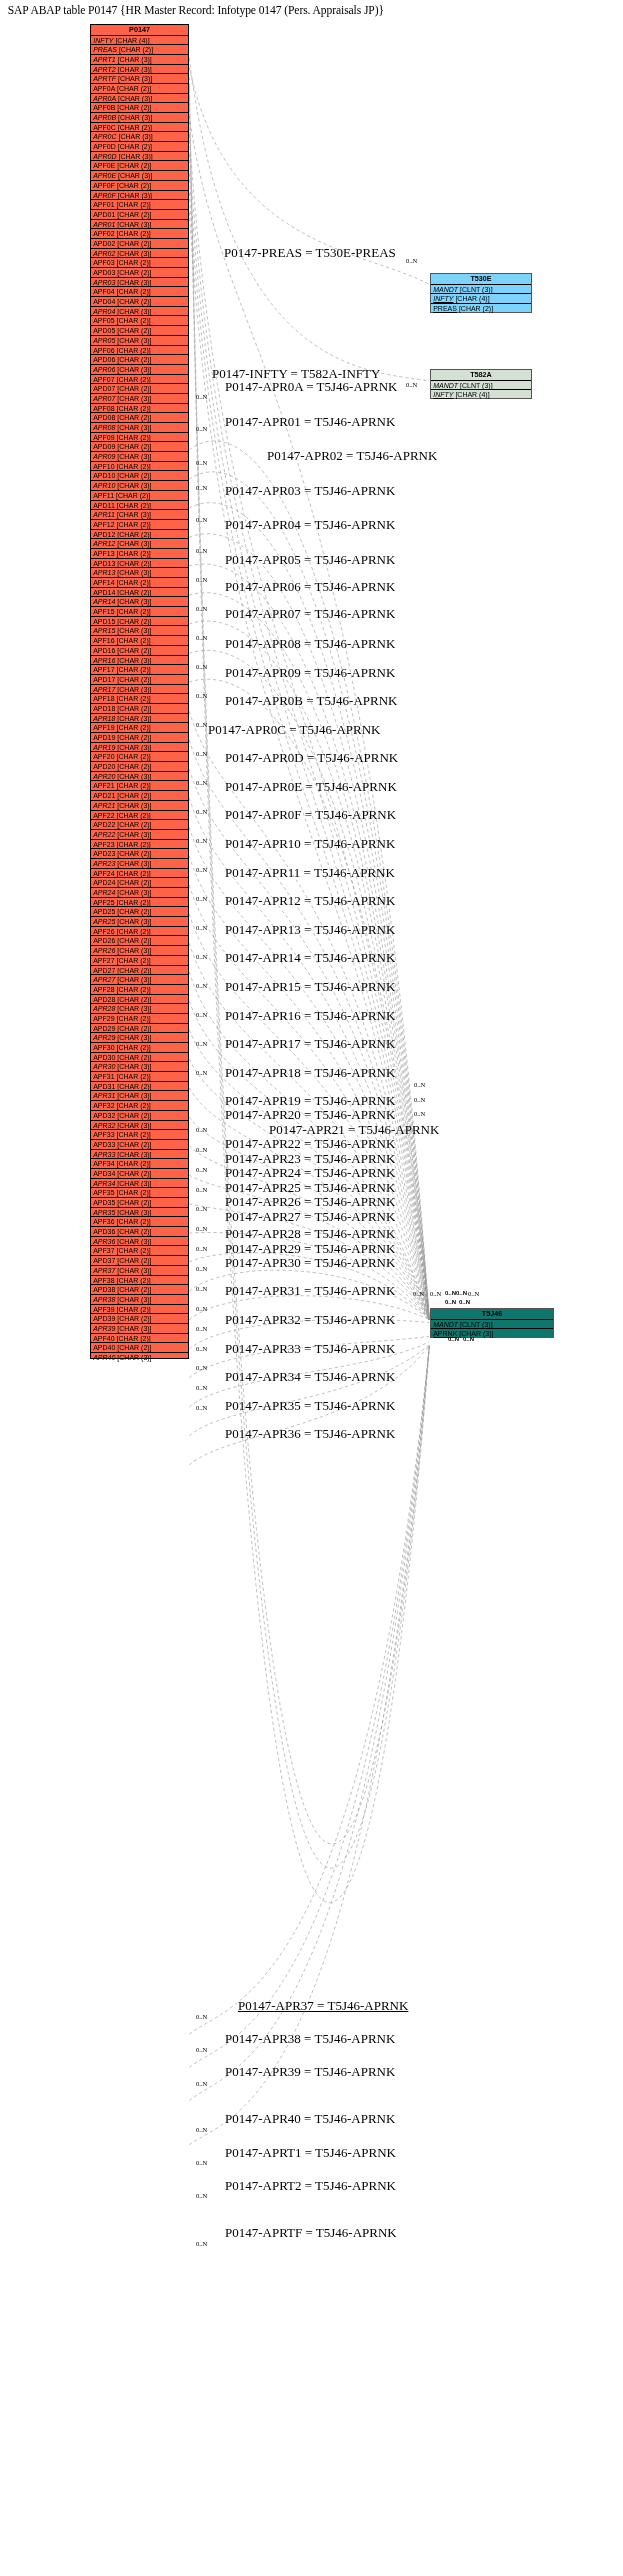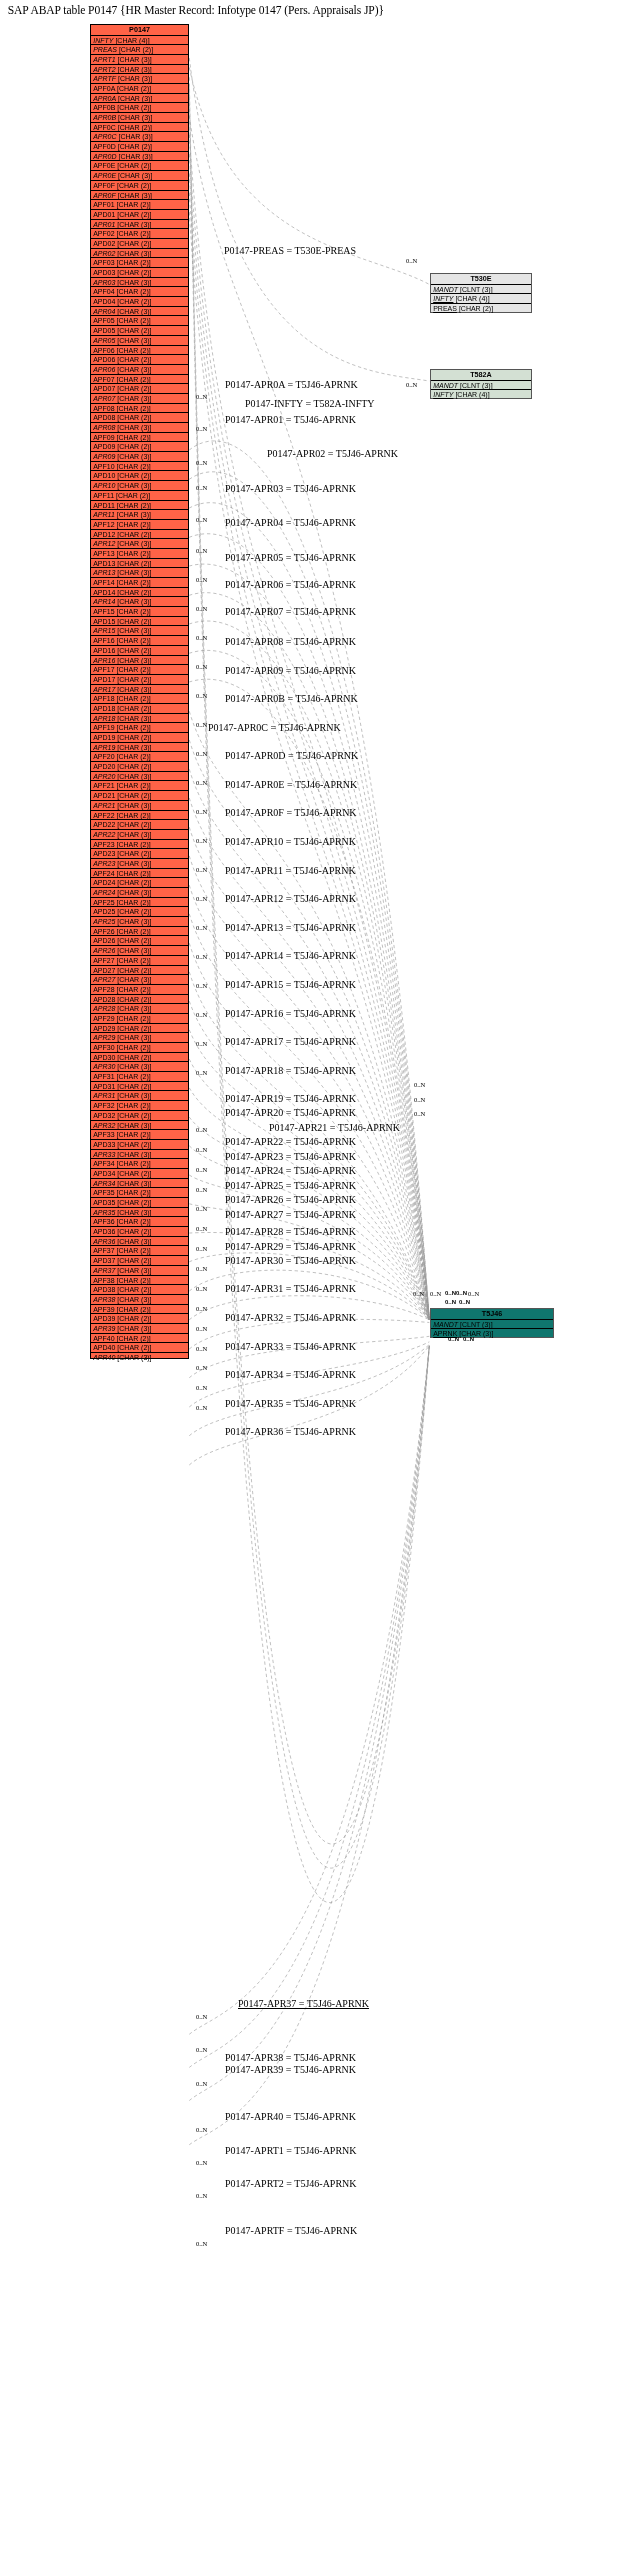--- a/index.html
+++ b/index.html
@@ -68,21 +68,21 @@
   .entity .fname.ukey { font-style: normal; text-decoration: underline; }
 
   .entity.green { background: #d3e0d3; border-color: #555; }
   .entity.green .ehead { border-bottom-color: #000; }
   .entity.green .erow { border-bottom-color: #000; }
 
   
   .rel-label {
     position: absolute;
     font-family: "Liberation Serif", serif;
-    font-size: 10px;
+    font-size: 13px;
     color: #000;
     white-space: nowrap;
   }
   .card-label {
     position: absolute;
     font-family: "Liberation Serif", serif;
     font-size: 6.6px;
     color: #000;
     white-space: nowrap;
   }
@@ -296,41 +296,41 @@
         <div class="erow"><span class="fname plain">APF38</span> <span>[CHAR (2)]</span></div>
         <div class="erow"><span class="fname plain">APD38</span> <span>[CHAR (2)]</span></div>
         <div class="erow"><span class="fname key">APR38</span> <span>[CHAR (3)]</span></div>
         <div class="erow"><span class="fname plain">APF39</span> <span>[CHAR (2)]</span></div>
         <div class="erow"><span class="fname plain">APD39</span> <span>[CHAR (2)]</span></div>
         <div class="erow"><span class="fname key">APR39</span> <span>[CHAR (3)]</span></div>
         <div class="erow"><span class="fname plain">APF40</span> <span>[CHAR (2)]</span></div>
         <div class="erow"><span class="fname plain">APD40</span> <span>[CHAR (2)]</span></div>
         <div class="erow"><span class="fname key">APR40</span> <span>[CHAR (3)]</span></div>
       </div>
-      <div class="entity green" style="left: 430px; top: 273px; width: 102px; background: #e5e5e5; height: 40px;">
+      <div class="entity green" style="left: 430px; top: 273px; width: 102px; background: #7dd3fc; height: 40px;">
         <div class="ehead">T530E</div>
         <div class="erow"><span class="fname pkey">MANDT</span> <span>[CLNT (3)]</span></div>
         <div class="erow"><span class="fname pkey">INFTY</span> <span>[CHAR (4)]</span></div>
         <div class="erow"><span class="fname ukey">PREAS</span> <span>[CHAR (2)]</span></div>
       </div>
       <div class="entity green" style="left: 430px; top: 369px; width: 102px; background: rgb(211, 224, 211); height: 30px;">
         <div class="ehead">T582A</div>
         <div class="erow"><span class="fname pkey">MANDT</span> <span>[CLNT (3)]</span></div>
         <div class="erow"><span class="fname pkey">INFTY</span> <span>[CHAR (4)]</span></div>
       </div>
       <div class="entity green" style="left: 430px; top: 1308px; width: 124px; background: #0f766e; height: 30px;">
         <div class="ehead">T5J46</div>
         <div class="erow"><span class="fname pkey">MANDT</span> <span>[CLNT (3)]</span></div>
         <div class="erow"><span class="fname ukey">APRNK</span> <span>[CHAR (3)]</span></div>
       </div>
     </div>
   <div id="label-layer">
       <div class="rel-label" style="left: 224px; top: 245px;">P0147-PREAS = T530E-PREAS</div>
       <div class="card-label" style="left: 406px; top: 257px;">0..N</div>
-      <div class="rel-label" style="left: 245px; top: 366px; margin-top: 32px;">P0147-INFTY = T582A-INFTY</div>
+      <div class="rel-label" style="left: 212px; top: 366px;">P0147-INFTY = T582A-INFTY</div>
       <div class="card-label" style="left: 406px; top: 381px;">0..N</div>
       <div class="rel-label" style="left: 225px; top: 414px;">P0147-APR01 = T5J46-APRNK</div>
       <div class="card-label" style="left: 196px; top: 425px;">0..N</div>
       <div class="rel-label" style="left: 225px; top: 448px; margin-left: 42px;">P0147-APR02 = T5J46-APRNK</div>
       <div class="card-label" style="left: 196px; top: 459px;">0..N</div>
       <div class="rel-label" style="left: 225px; top: 483px;">P0147-APR03 = T5J46-APRNK</div>
       <div class="card-label" style="left: 196px; top: 484px;">0..N</div>
       <div class="rel-label" style="left: 225px; top: 517px;">P0147-APR04 = T5J46-APRNK</div>
       <div class="card-label" style="left: 196px; top: 516px;">0..N</div>
       <div class="rel-label" style="left: 225px; top: 552px;">P0147-APR05 = T5J46-APRNK</div>
@@ -404,21 +404,21 @@
       <div class="rel-label" style="left: 225px; top: 1341px;">P0147-APR33 = T5J46-APRNK</div>
       <div class="card-label" style="left: 196px; top: 1345px;">0..N</div>
       <div class="rel-label" style="left: 225px; top: 1369px;">P0147-APR34 = T5J46-APRNK</div>
       <div class="card-label" style="left: 196px; top: 1364px;">0..N</div>
       <div class="rel-label" style="left: 225px; top: 1398px;">P0147-APR35 = T5J46-APRNK</div>
       <div class="card-label" style="left: 196px; top: 1384px;">0..N</div>
       <div class="rel-label" style="left: 225px; top: 1426px;">P0147-APR36 = T5J46-APRNK</div>
       <div class="card-label" style="left: 196px; top: 1404px;">0..N</div>
       <div class="rel-label" style="left: 238px; top: 1998px; text-decoration: underline;">P0147-APR37 = T5J46-APRNK</div>
       <div class="card-label" style="left: 196px; top: 2013px;">0..N</div>
-      <div class="rel-label" style="left: 225px; top: 2031px; margin-top: 21px;">P0147-APR38 = T5J46-APRNK</div>
+      <div class="rel-label" style="left: 225px; top: 2031px;">P0147-APR38 = T5J46-APRNK</div>
       <div class="card-label" style="left: 196px; top: 2046px;">0..N</div>
       <div class="rel-label" style="left: 225px; top: 2064px;">P0147-APR39 = T5J46-APRNK</div>
       <div class="card-label" style="left: 196px; top: 2080px;">0..N</div>
       <div class="rel-label" style="left: 225px; top: 2111px;">P0147-APR40 = T5J46-APRNK</div>
       <div class="card-label" style="left: 196px; top: 2126px;">0..N</div>
       <div class="rel-label" style="left: 225px; top: 2145px;">P0147-APRT1 = T5J46-APRNK</div>
       <div class="card-label" style="left: 196px; top: 2159px;">0..N</div>
       <div class="rel-label" style="left: 225px; top: 2178px;">P0147-APRT2 = T5J46-APRNK</div>
       <div class="card-label" style="left: 196px; top: 2192px;">0..N</div>
       <div class="rel-label" style="left: 225px; top: 2225px;">P0147-APRTF = T5J46-APRNK</div>

